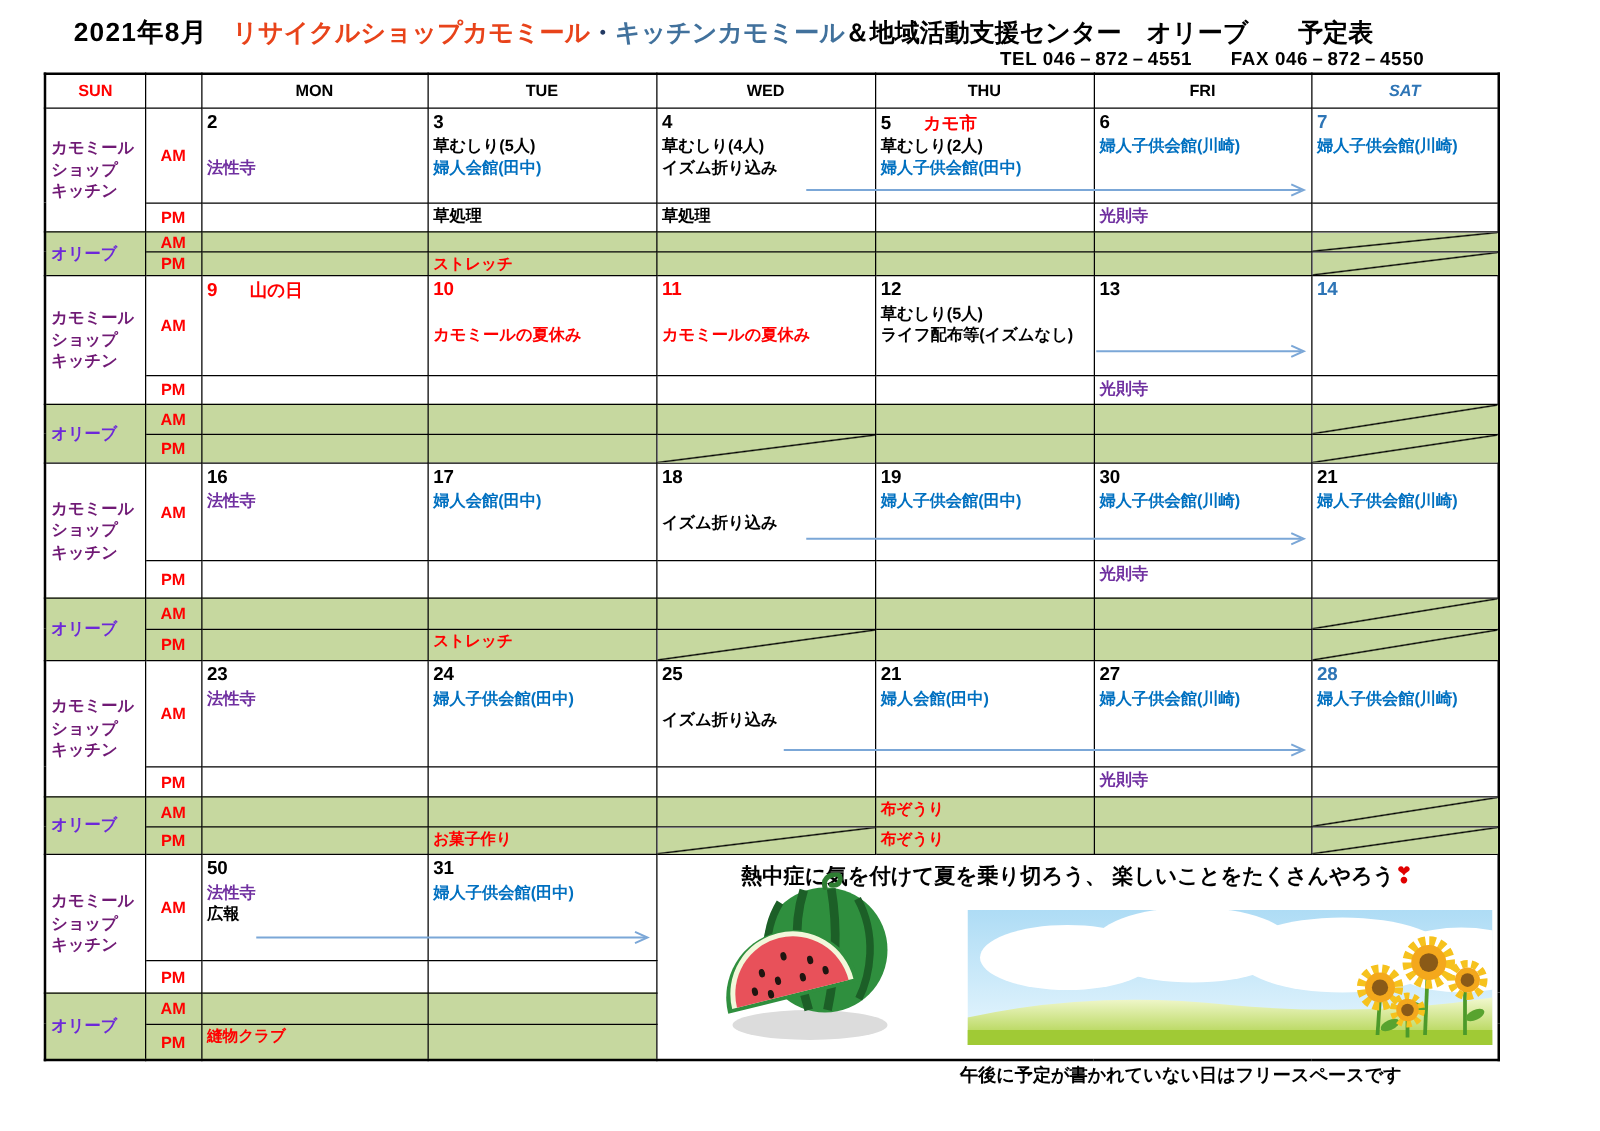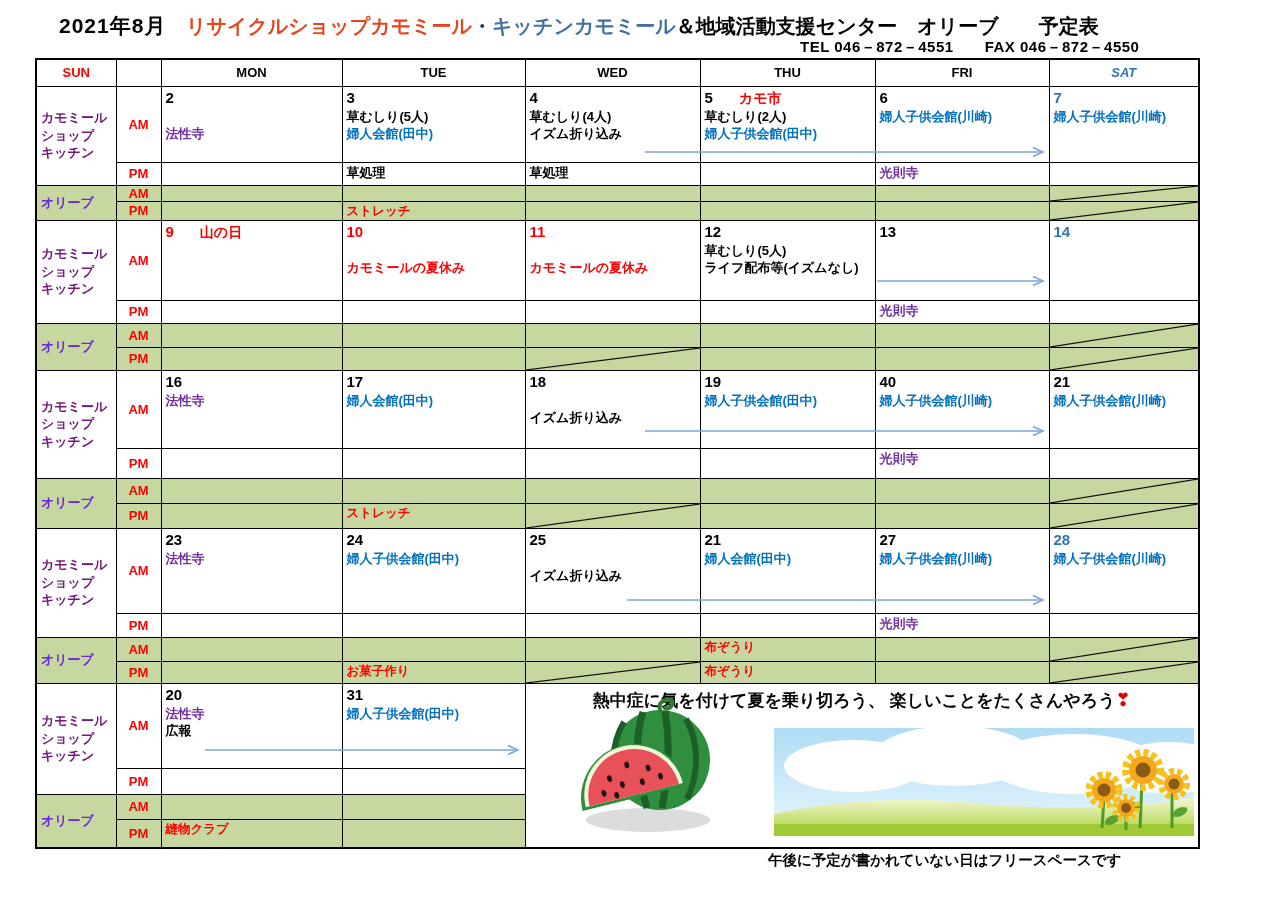--- a/index.html
+++ b/index.html
@@ -230,21 +230,21 @@
           <td class="cell">
             <div class="dateln"><span class="date c-k">18</span></div>
             <div class="ln c-k"></div>
             <div class="ln c-k">イズム折り込み</div>
           </td>
           <td class="cell">
             <div class="dateln"><span class="date c-k">19</span></div>
             <div class="ln c-b">婦人子供会館(田中)</div>
           </td>
           <td class="cell">
-            <div class="dateln"><span class="date c-k">40</span></div>
+            <div class="dateln"><span class="date c-k">30</span></div>
             <div class="ln c-b">婦人子供会館(川崎)</div>
           </td>
           <td class="cell">
             <div class="dateln"><span class="date c-k">21</span></div>
             <div class="ln c-b">婦人子供会館(川崎)</div>
           </td>
         </tr>
         <tr style="height: 30px;">
           <td class="ampm">PM</td>
           <td class="cell"></td>
@@ -347,21 +347,21 @@
           <td class="olive diag"></td>
         </tr>
         <tr style="height: 85px;">
           <td rowspan="2" class="grp grp-kamo">
             <div>カモミール</div>
             <div>ショップ</div>
             <div>キッチン</div>
           </td>
           <td class="ampm">AM</td>
           <td class="cell">
-            <div class="dateln"><span class="date c-k">20</span></div>
+            <div class="dateln"><span class="date c-k">50</span></div>
             <div class="ln c-p">法性寺</div>
             <div class="ln c-k">広報</div>
           </td>
           <td class="cell">
             <div class="dateln"><span class="date c-k">31</span></div>
             <div class="ln c-b">婦人子供会館(田中)</div>
           </td>
           <td colspan="4" rowspan="4" class="merged">
             <div class="msg">熱中症に気を付けて夏を乗り切ろう、 楽しいことをたくさんやろう<span class="heart">❣</span></div>
           </td>

